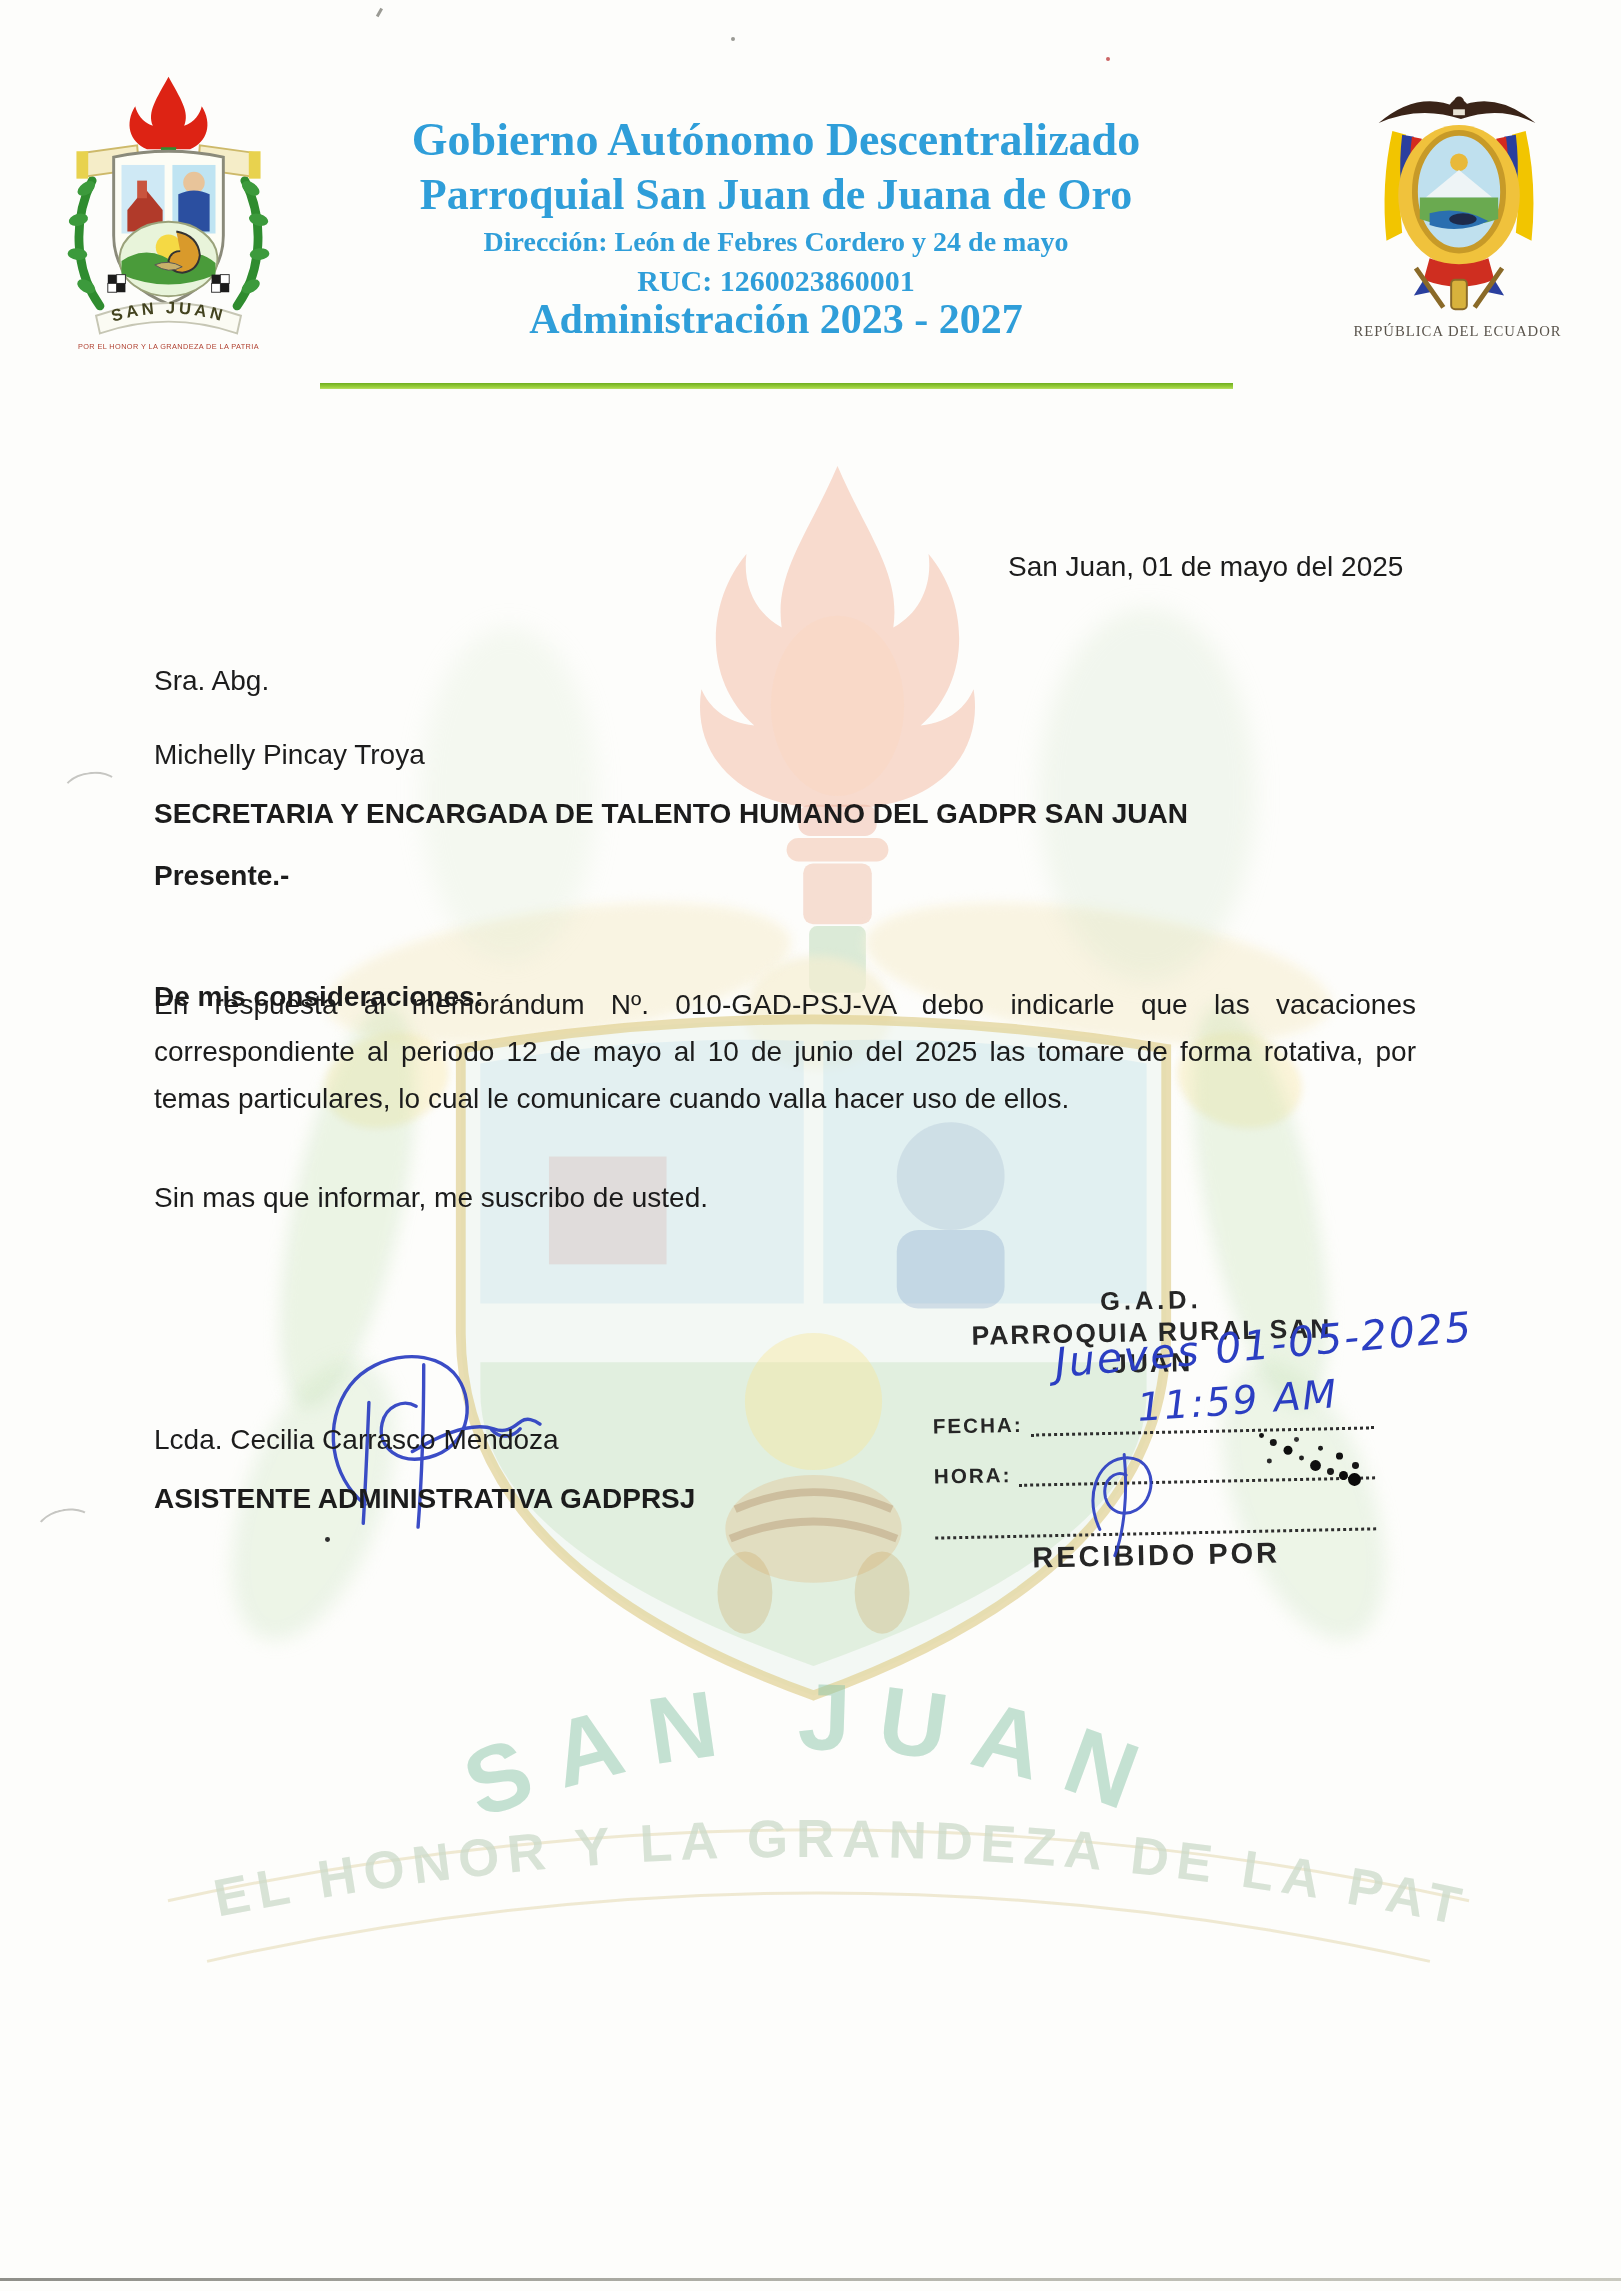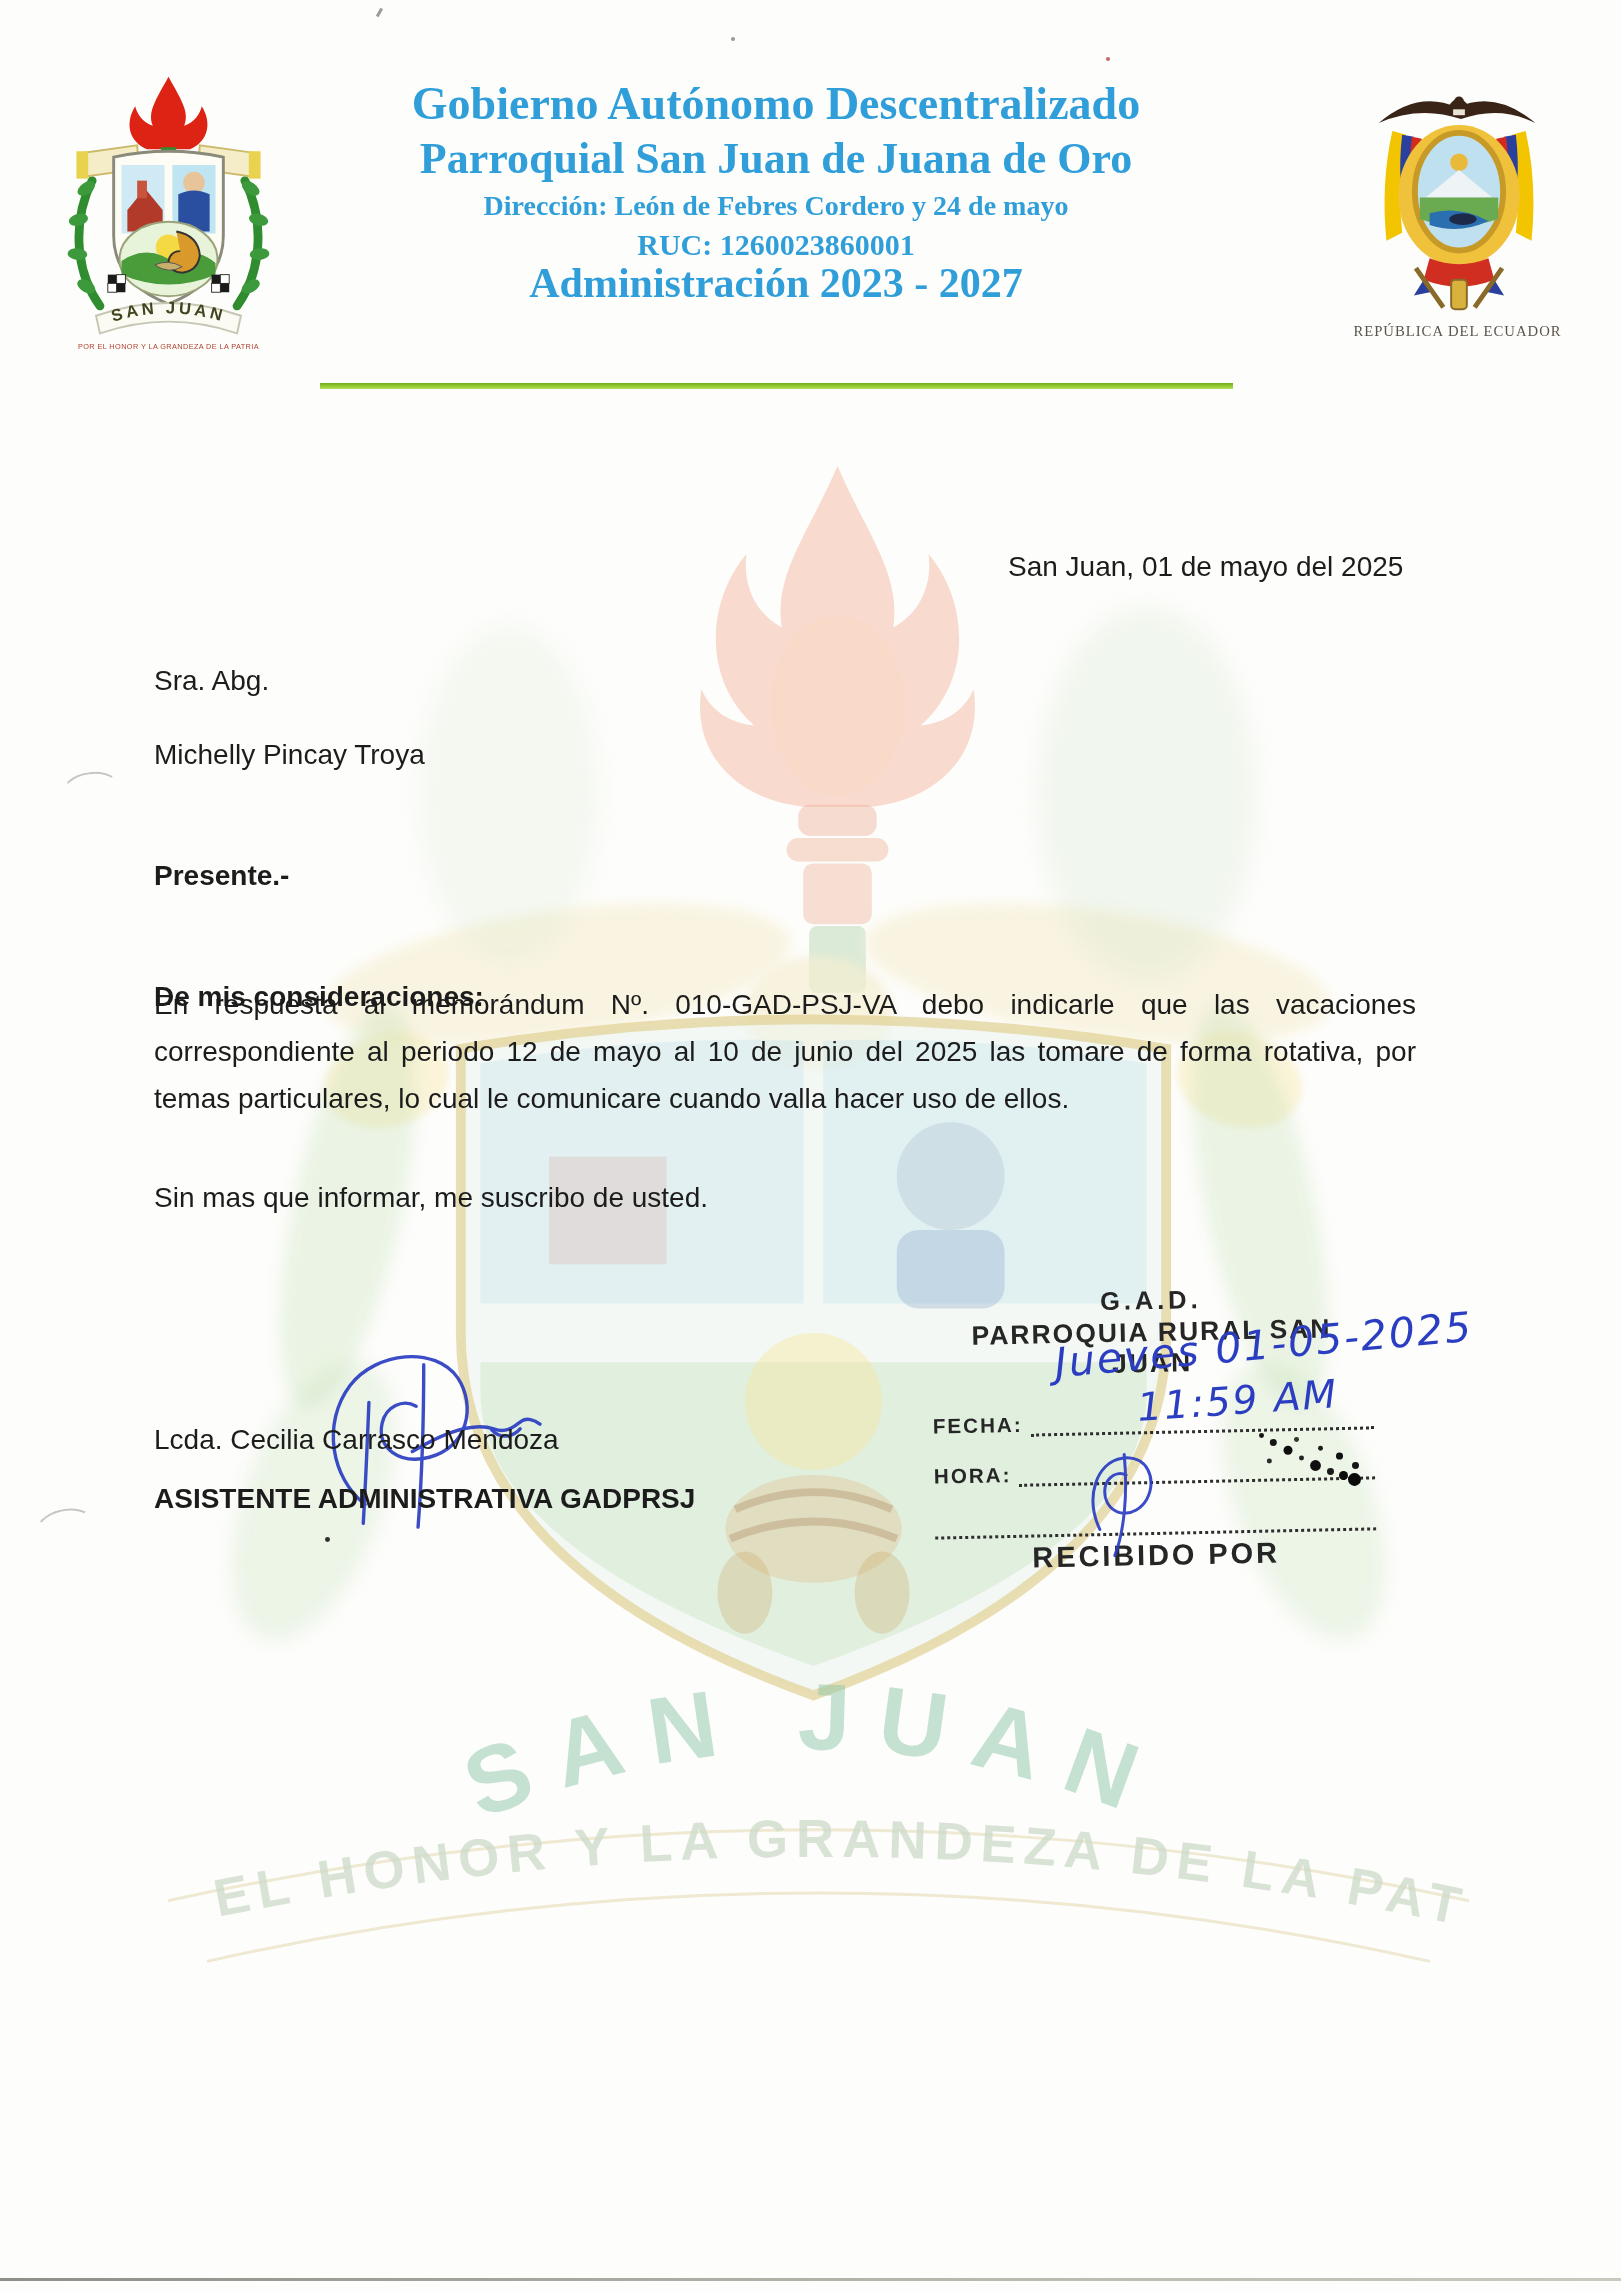--- a/index.html
+++ b/index.html
@@ -10,21 +10,21 @@
   }
   .abs{position:absolute;}
   
   .wm{position:absolute;inset:0;z-index:0;pointer-events:none;}
   .wm .blob{position:absolute;border-radius:50%;}
   
   .head-text{
     position:absolute;left:321px;top:76px;width:910px;text-align:center;z-index:2;
     font-family:"Liberation Serif",serif;font-weight:bold;color:#2f9ed9;
   }
-  .ht1{font-size:46px;line-height:56px;}
+  .ht1{font-size:46px;line-height:56px;margin-top:36px;}
   .ht2{font-size:44px;line-height:54px;}
   .ht3{font-size:28px;line-height:39px;}
   .ht4{font-size:30px;line-height:39px;}
   .ht5{font-size:30px;line-height:37px;}
   .ht6{font-size:42px;line-height:39px;}
   .green-rule{position:absolute;left:320px;top:383px;width:913px;height:5.9px;z-index:2;
     background:linear-gradient(180deg,#6fae1e 0%,#9ed13e 70%,#b9e06a 100%);}
   .logo-caption{
     position:absolute;left:1325px;top:323px;width:265px;text-align:center;z-index:2;
     font-family:"Liberation Serif",serif;font-size:14.7px;letter-spacing:1px;color:#5a544c;
@@ -223,20 +223,21 @@
     <path d="M146,208 L156,224 L136,220 Z" fill="#2a3f9e"></path>
     <path d="M66,196 L94,236 M154,196 L126,236" stroke="#8a6a28" stroke-width="5"></path>
     <rect x="102" y="208" width="16" height="30" rx="4" fill="#d8b23c" stroke="#8a6a28" stroke-width="2"></rect>
   </svg>
   <div class="logo-caption">REPÚBLICA DEL ECUADOR</div>
 
   <div class="date-line">San Juan, 01 de mayo del 2025</div>
 
   <div class="btxt" style="top:664px;">Sra. Abg.</div>
   <div class="btxt" style="top:738px;">Michelly Pincay Troya</div>
+  <div class="btxt bold" style="top:797px;">SECRETARIA Y ENCARGADA DE TALENTO HUMANO DEL GADPR SAN JUAN</div>
   <div class="btxt bold" style="top:859px;">Presente.-</div>
 
   <div class="btxt bold" style="top:980px;">De mis consideraciones:</div>
   <div class="paragraph">En respuesta al memorándum Nº. 010-GAD-PSJ-VA debo indicarle que las vacaciones correspondiente al periodo 12 de mayo al 10 de junio del 2025 las tomare de forma rotativa, por temas particulares, lo cual le comunicare cuando valla hacer uso de ellos.</div>
   <div class="btxt" style="top:1181px;">Sin mas que informar, me suscribo de usted.</div>
 
   <svg class="abs" style="left:282px;top:1335px;z-index:2;" width="274" height="201" viewBox="0 0 290 210">
     <g stroke="#2b3ec2" stroke-width="3.6" fill="none" stroke-linecap="round" opacity="0.92">
       <path d="M88,178 C52,150 42,92 72,52 C100,16 162,10 186,44 C206,74 196,118 156,128 C124,136 100,118 106,92 C110,74 128,66 142,74"></path>
       <path d="M138,122 C178,98 206,92 224,98 C238,103 245,96 253,90 C259,86 267,88 273,93"></path>

